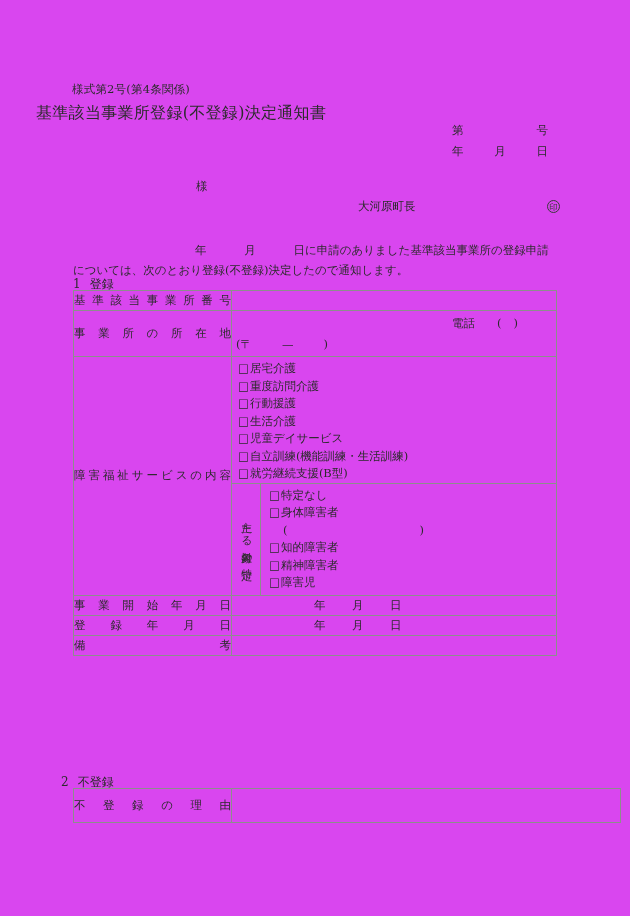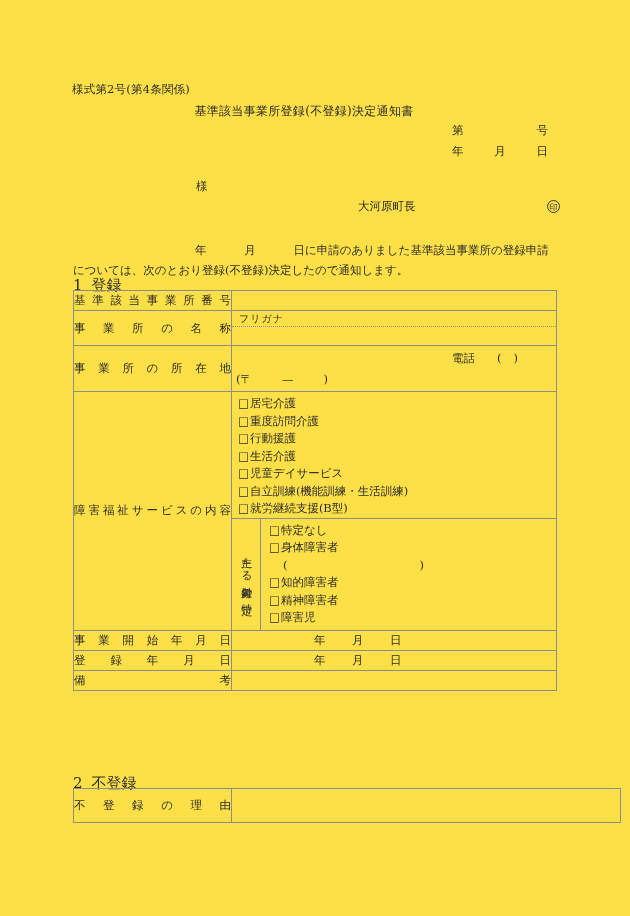--- a/index.html
+++ b/index.html
@@ -15,39 +15,38 @@
     font-family: "DejaVu Serif", "Liberation Serif", serif;
     color: #2b2b2b;
     font-size: 11px;
     overflow: hidden;
   }
   .page {
     position: absolute;
     left: 0; top: 0;
     width: 630px;
     height: 916px;
-    background: #fde047;
+    background: #d946ef;
   }
 
   
   .form-no {
     position: absolute;
     left: 72px;
     top: 82px;
     font-size: 11.5px;
     letter-spacing: 0.2px;
     white-space: nowrap;
   }
   .doc-title {
     position: absolute;
     left: 0;
     top: 103px;
     width: 572px;
-    text-align: center;
-    font-size: 12px;
+    font-size: 16px;
     letter-spacing: 0.3px;
     padding-left: 36px;
     box-sizing: border-box;
     white-space: nowrap;
   }
   .doc-number {
     position: absolute;
     left: 452px;
     top: 123px;
     width: 96px;
@@ -112,26 +111,26 @@
     width: 122px;
   }
   .intro .ymd {
     display: inline-flex;
     width: 110px;
     justify-content: space-between;
   }
 
   .section-label {
     position: absolute;
-    font-size: 15px;
+    font-size: 12px;
     white-space: nowrap;
   }
   .section-label .num { margin-right: 9px; }
   #sec1-label { left: 73px; top: 276px; }
-  #sec2-label { left: 73px; top: 774px; }
+  #sec2-label { left: 61px; top: 774px; }
 
   
   table.form {
     position: absolute;
     border-collapse: collapse;
     table-layout: fixed;
     font-size: 11.5px;
   }
   #table-registration { left: 73px; top: 290px; width: 484px; }
   #table-nonregistration { left: 73px; top: 788px; width: 548px; }
@@ -294,29 +293,20 @@
 
   <table class="form" id="table-registration">
     <tbody>
         <tr class="h-number">
       <td class="label">
         <span>基準該当事業所番号</span>
       </td>
       <td class="value"></td>
     </tr>
 
-    <tr class="h-name">
-      <td class="label">
-        <span>事業所の名称</span>
-      </td>
-      <td class="furigana-cell">
-        <div class="furigana-top">フリガナ</div>
-        <div class="furigana-bottom"></div>
-      </td>
-    </tr>
 
     <tr class="h-addr">
       <td class="label">
         <span>事業所の所在地</span>
       </td>
       <td class="value">
         <div class="addr-inner">
           <div class="zip">
             <span>(〒</span><span class="gap-a"></span><span>—</span><span class="gap-b"></span><span>)</span>
           </div>

